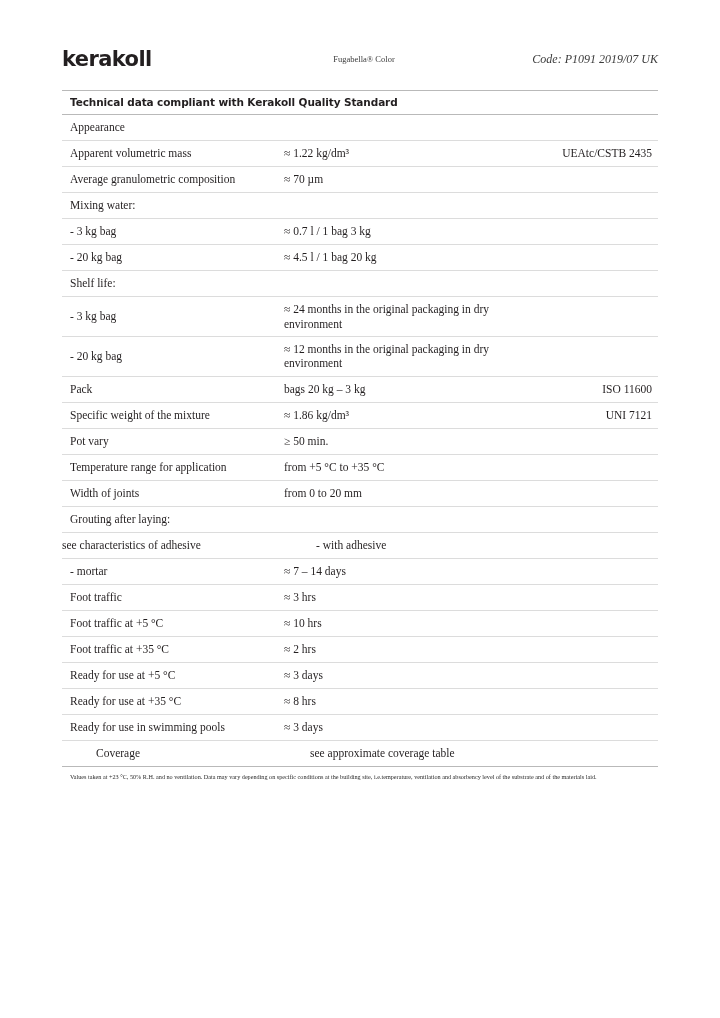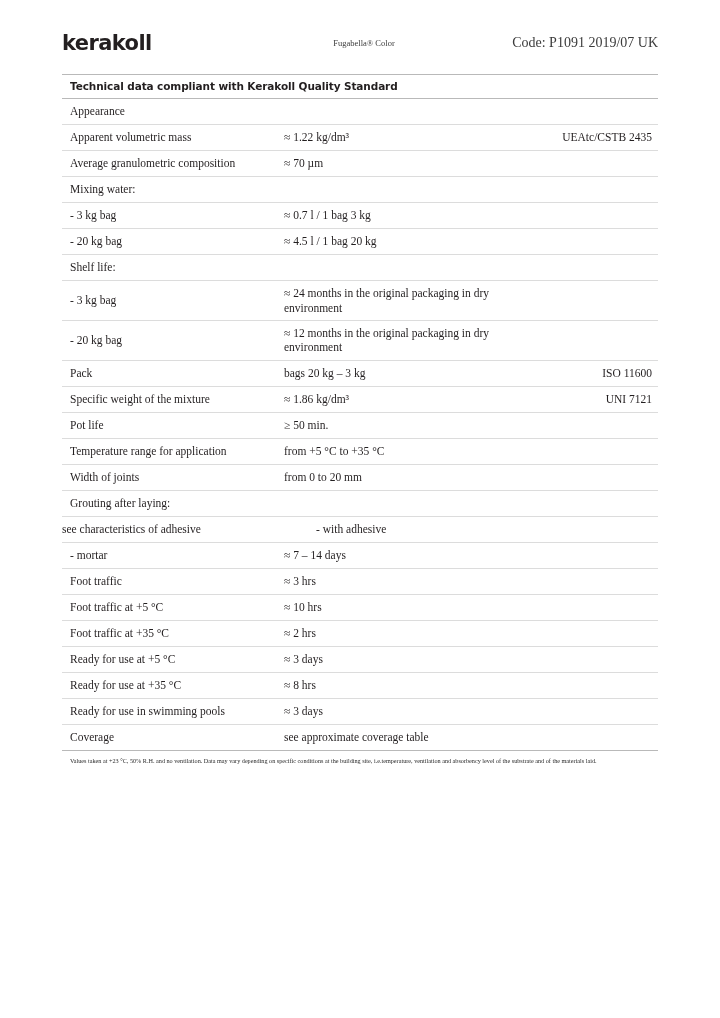--- a/index.html
+++ b/index.html
@@ -12,21 +12,21 @@
     height: 1018px;
     font-family: "Liberation Serif", serif;
     color: #231f20;
     position: relative;
     overflow: hidden;
   }
   .page {
     width: 720px;
     height: 1018px;
     box-sizing: border-box;
-    padding: 26px 62px 0 62px;
+    padding: 42px 62px 0 62px;
     position: relative;
   }
   .logo {
     font-family: "DejaVu Sans", sans-serif;
     font-weight: bold;
     font-size: 21px;
     letter-spacing: -0.6px;
     color: #231f20;
   }
   .header-center {
@@ -34,24 +34,25 @@
     font-size: 8.5px;
     color: #3b3b3b;
     position: absolute;
     left: 8px;
     right: 0;
     text-align: center;
     pointer-events: none;
   }
   .header-right {
     font-family: "Liberation Serif", serif;
-    font-size: 14px;
+    font-size: 12px;
     color: #3b3b3b;
     margin-left: auto;
     z-index: 2;
+    font-style: italic;
   }
   .header-wrap {
     position: relative;
     display: flex;
     align-items: center;
     height: 34px;
   }
   
   .table {
     margin-top: 14px;
@@ -59,20 +60,21 @@
     border-bottom: 1px solid #b9b9b9;
   }
   .row {
     display: flex;
     align-items: stretch;
     border-bottom: 1px solid #dcdcdc;
     min-height: 25px;
   }
   .row:last-child {
     border-bottom: none;
+    margin-left: 26px;
   }
   .row.title-row {
     border-bottom: 1px solid #b9b9b9;
     min-height: 23px;
     align-items: center;
   }
   .cell {
     display: flex;
     align-items: center;
     font-size: 11.5px;
@@ -194,21 +196,21 @@
       <div class="cell c-norm">ISO 11600</div>
     </div>
 
     <div class="row">
       <div class="cell c-label">Specific weight of the mixture</div>
       <div class="cell c-value">≈ 1.86 kg/dm³</div>
       <div class="cell c-norm">UNI 7121</div>
     </div>
 
     <div class="row">
-      <div class="cell c-label">Pot life</div>
+      <div class="cell c-label">Pot vary</div>
       <div class="cell c-value">≥ 50 min.</div>
       <div class="cell c-norm"></div>
     </div>
 
     <div class="row">
       <div class="cell c-label">Temperature range for application</div>
       <div class="cell c-value">from +5 °C to +35 °C</div>
       <div class="cell c-norm"></div>
     </div>
 

